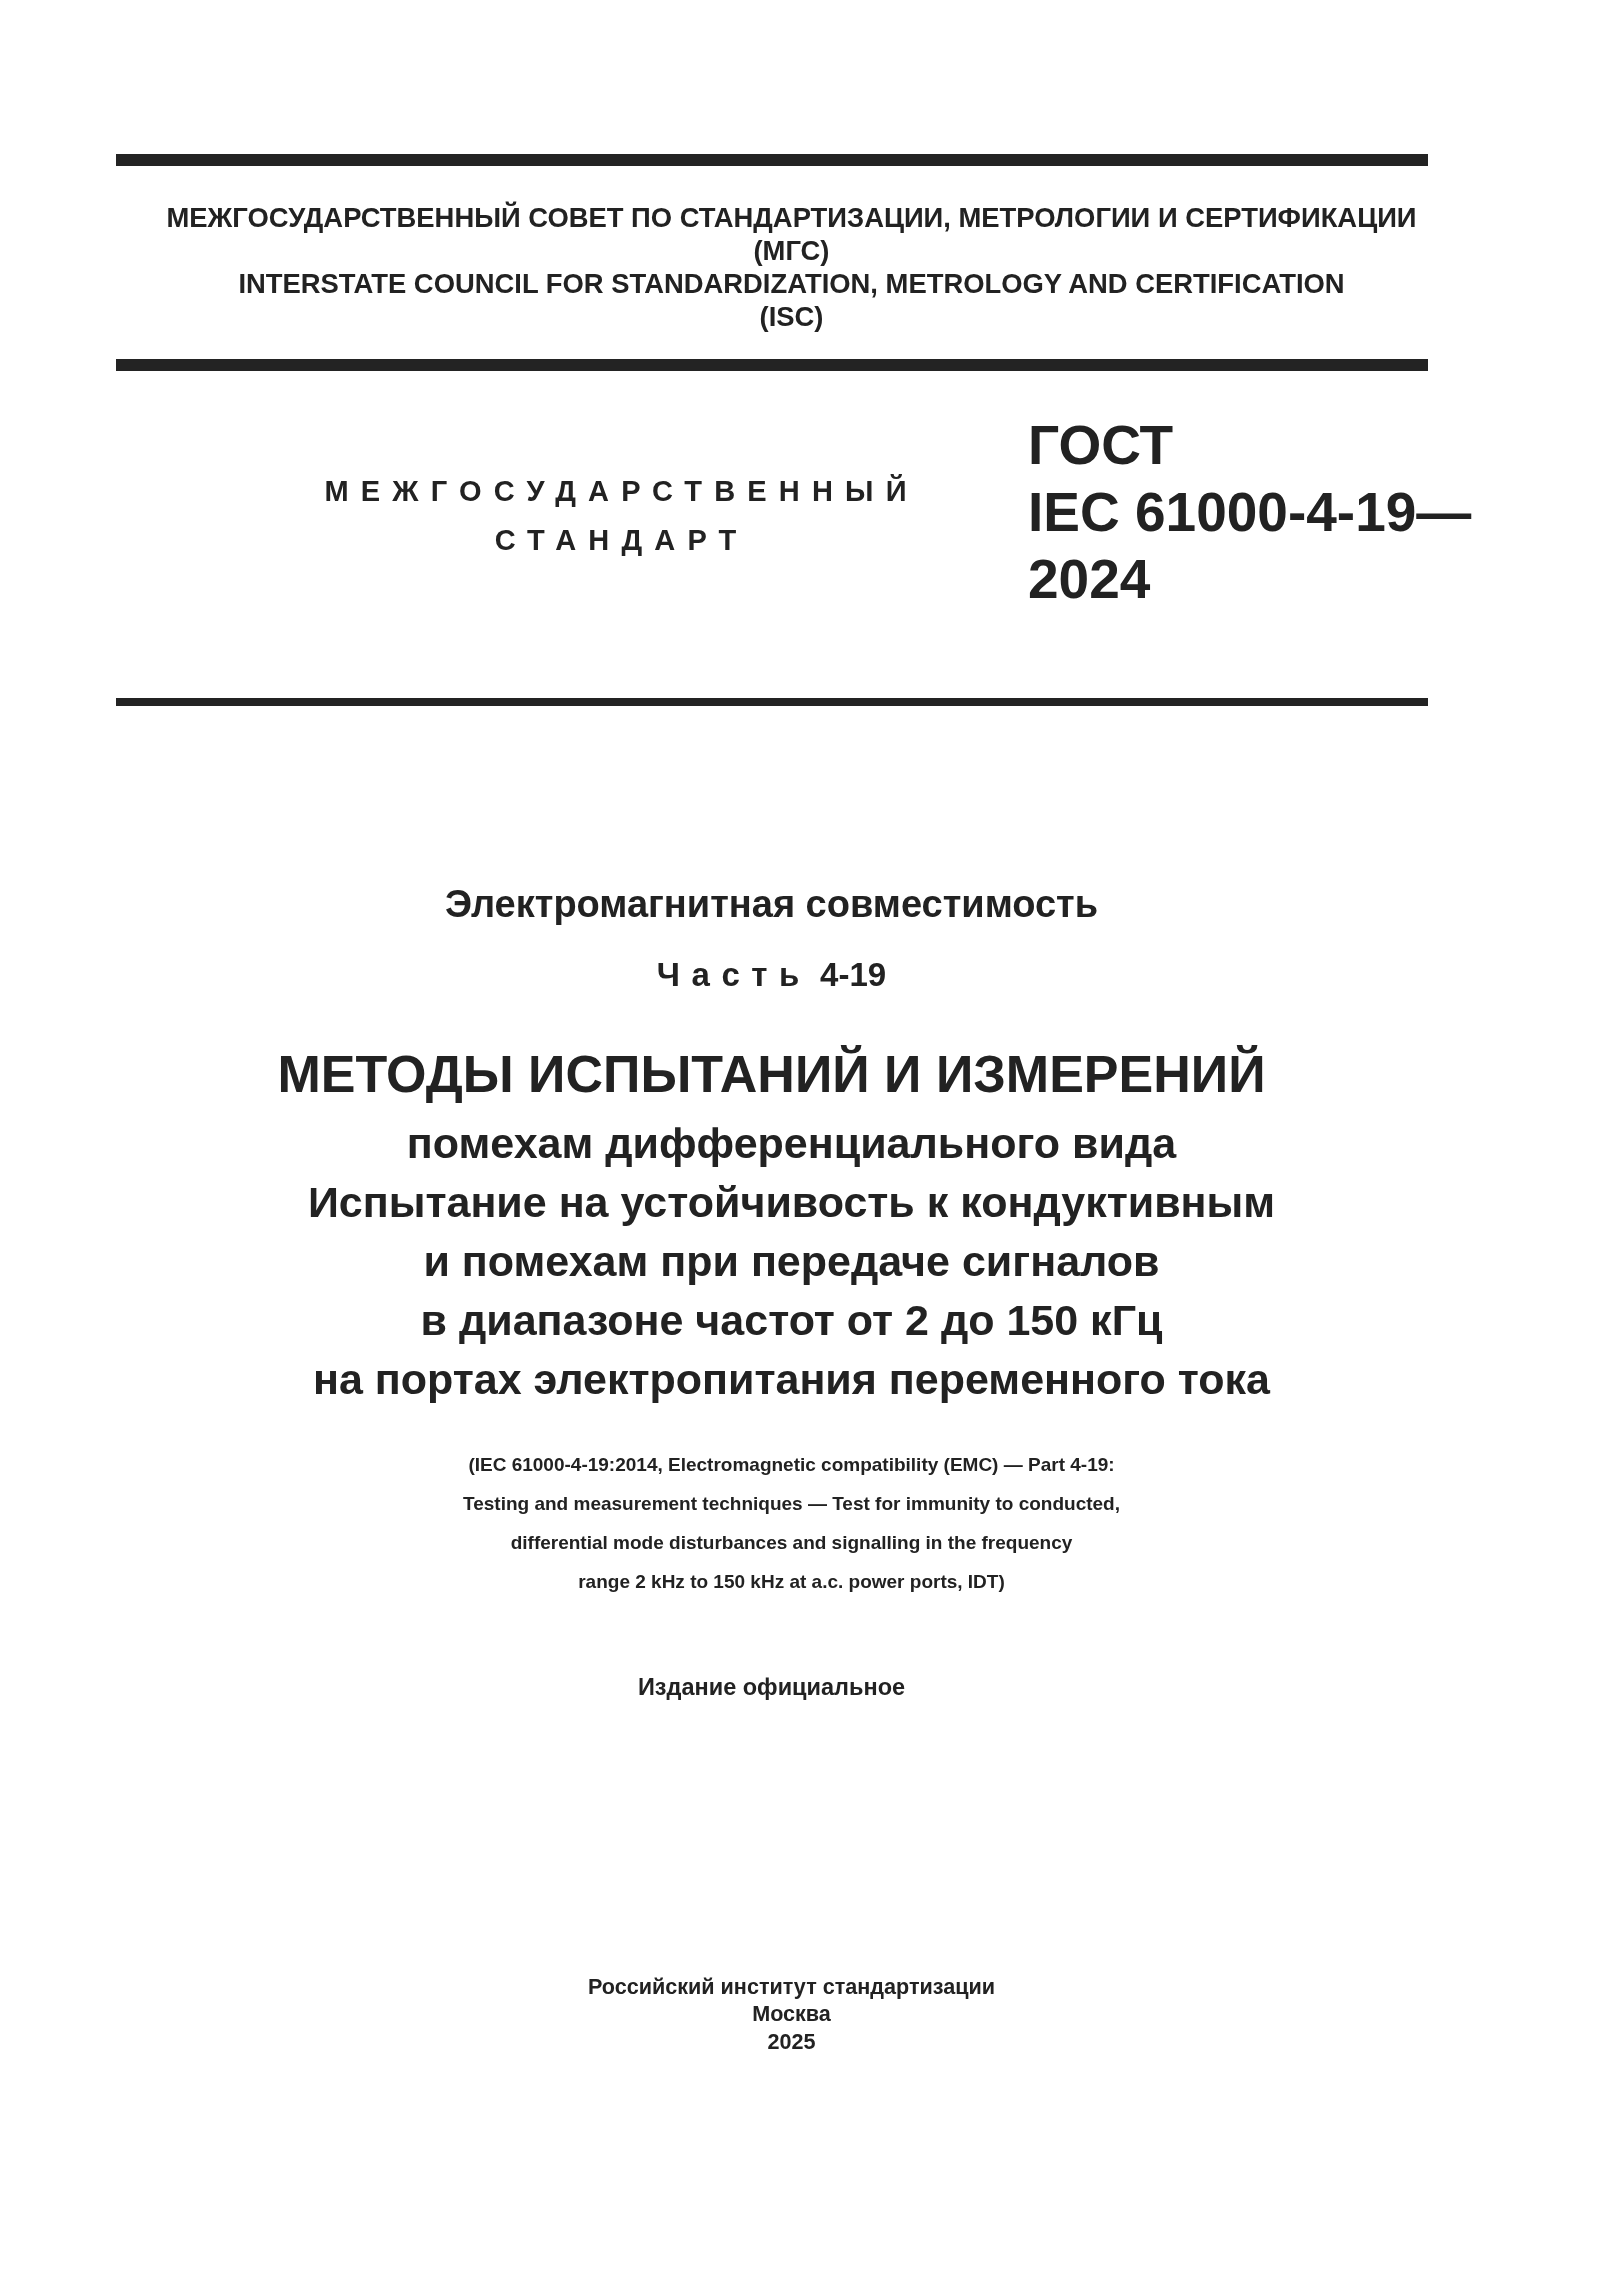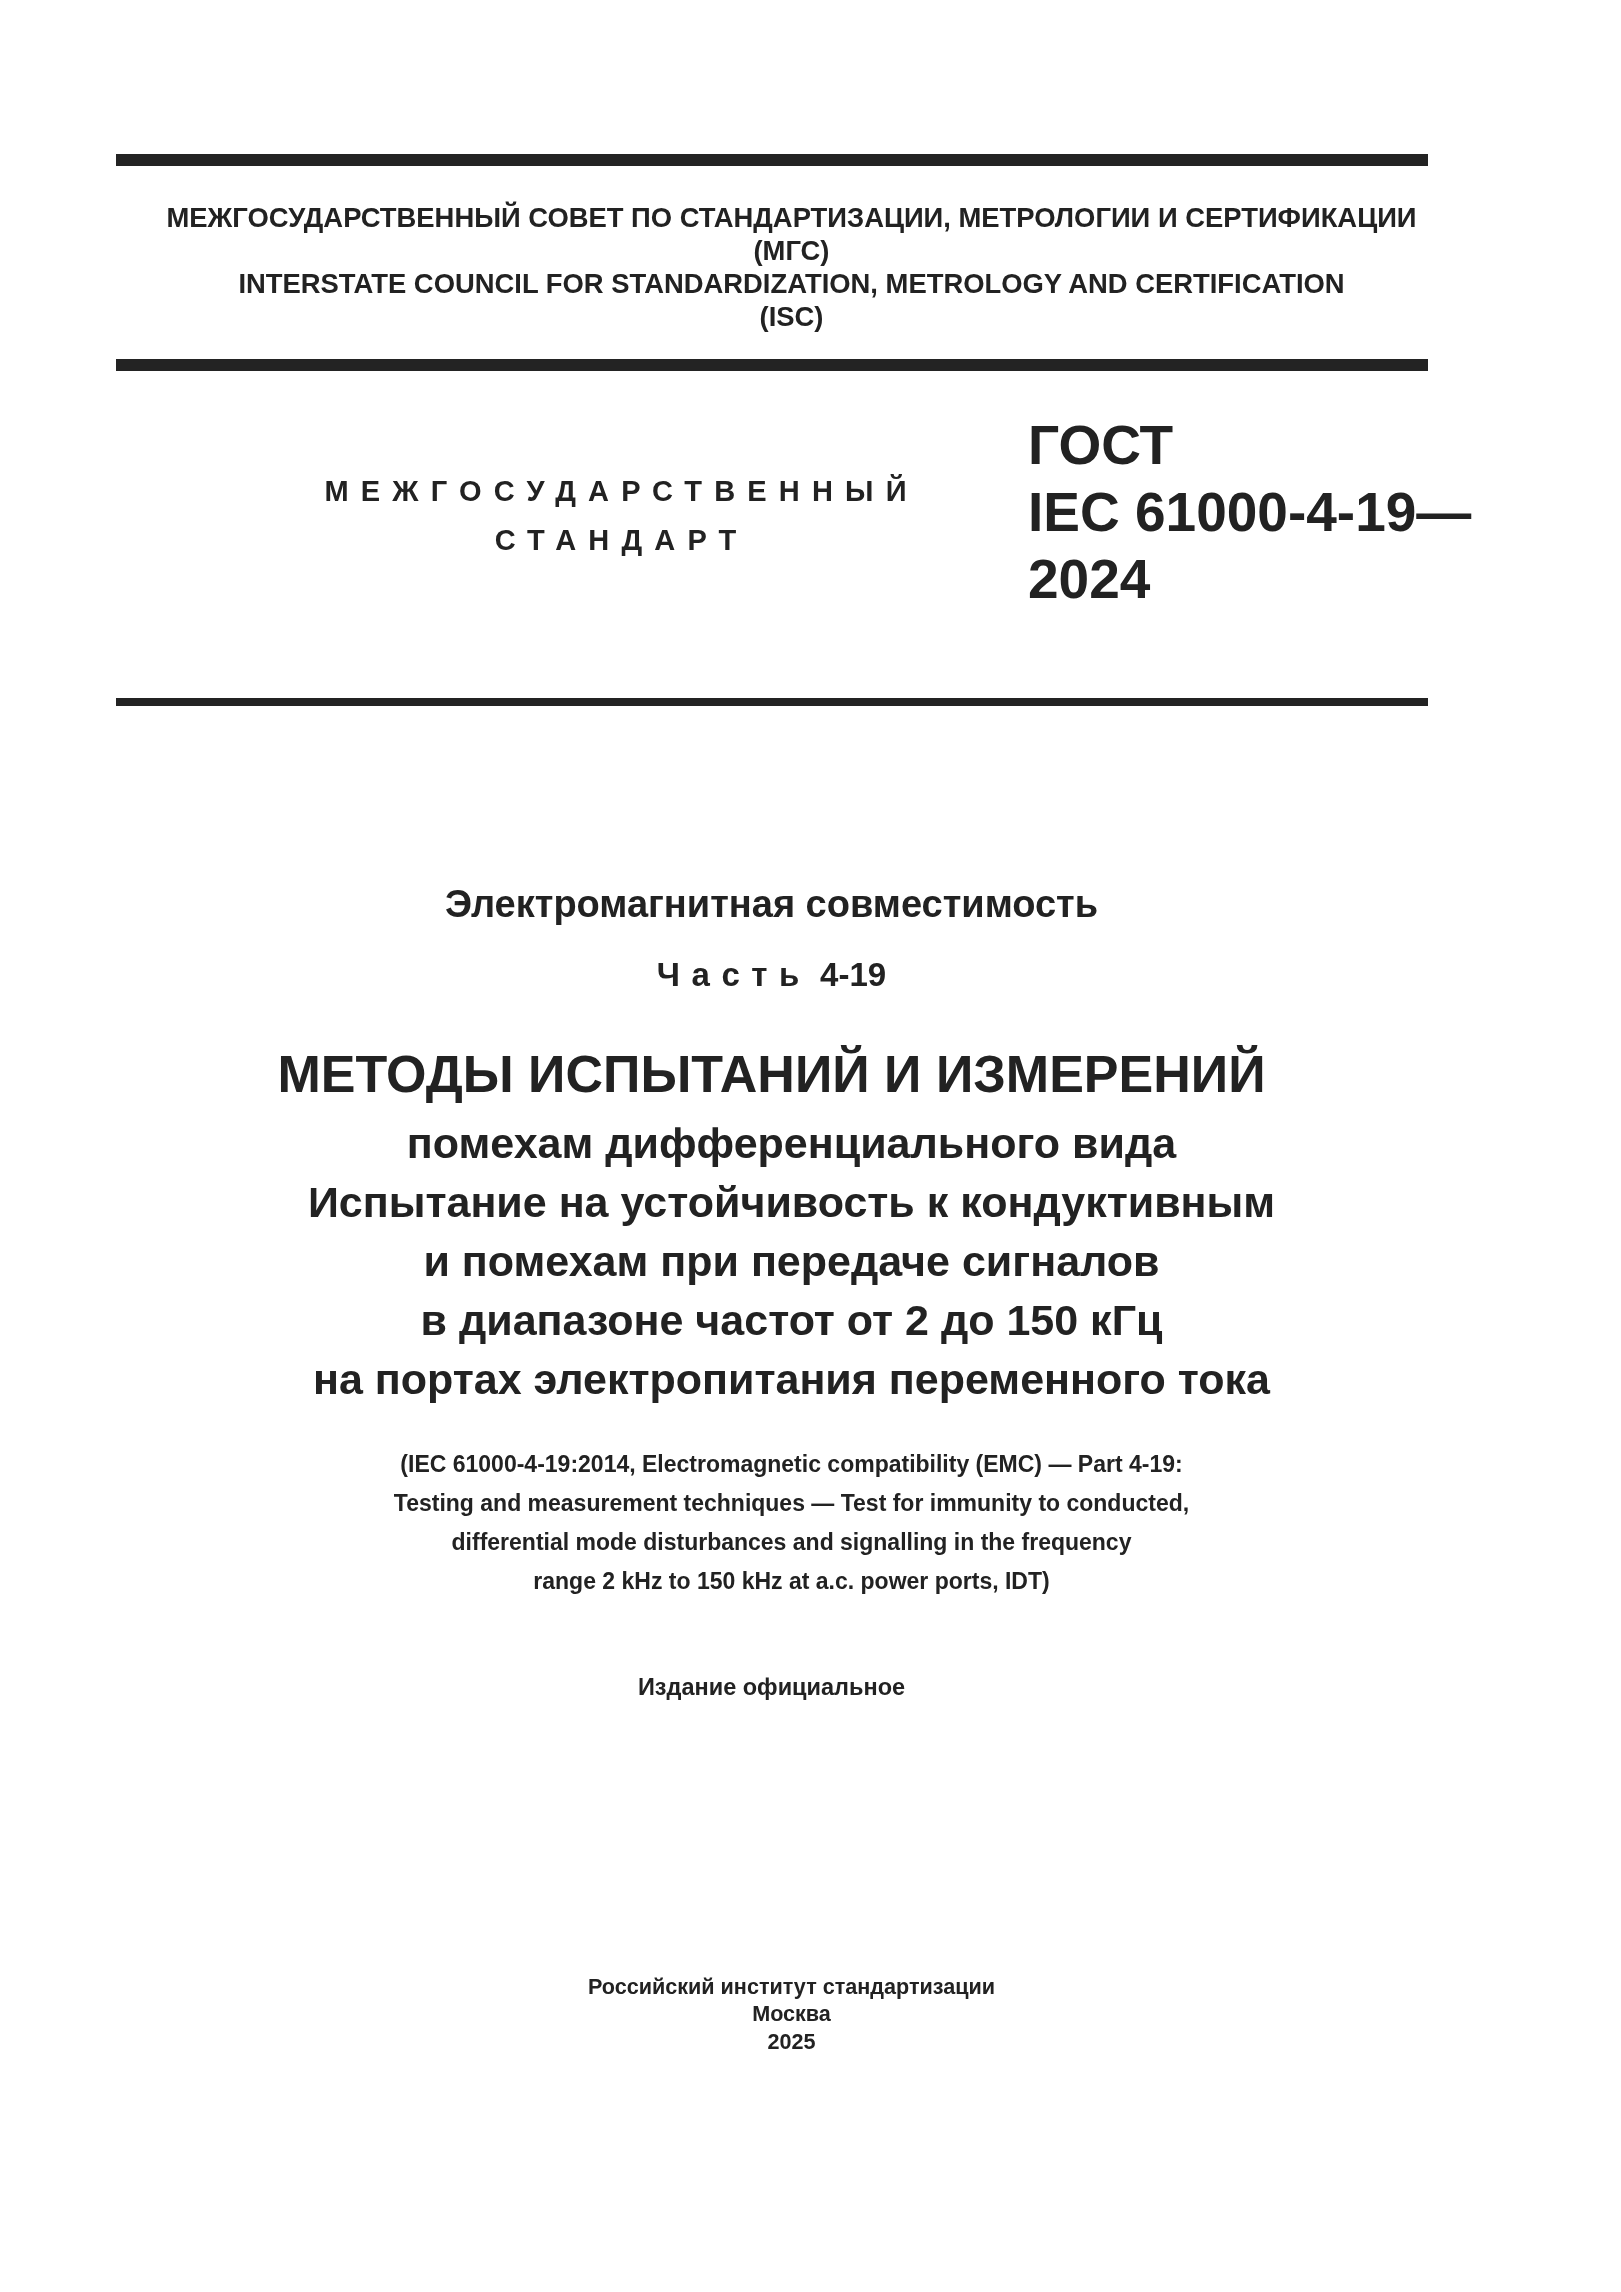--- a/index.html
+++ b/index.html
@@ -22,21 +22,21 @@
   #std-label { top: 467px; left: 292px; width: 647px; text-align: center;
                font-size: 29px; line-height: 49px; letter-spacing: 0.42em; }
   #std-label .line { padding-left: 0.42em; }
   #gost { top: 412px; left: 988px; font-size: 55px; line-height: 67px; text-align: left; }
 
   #field { top: 880px; font-size: 38px; line-height: 49px; }
   #part { top: 955px; font-size: 33px; line-height: 39px; }
   #part .part-word { letter-spacing: 0.35em; }
   #methods { top: 1027px; font-size: 52px; line-height: 59px; margin-top: 18px; }
   #subtitle { top: 1114px; font-size: 43px; line-height: 59px; }
-  #english { top: 1445px; font-size: 23px; line-height: 39px; }
+  #english { top: 1445px; font-size: 19px; line-height: 39px; }
   #edition { top: 1673px; font-size: 23.5px; line-height: 29px; }
   #publisher { top: 1973px; font-size: 21.6px; line-height: 27.4px; }
 </style>
 </head>
 <body>
 
 <div id="rule-top" class="rule"></div>
 
 <div id="council" class="block center">
   <span class="line">МЕЖГОСУДАРСТВЕННЫЙ СОВЕТ ПО СТАНДАРТИЗАЦИИ, МЕТРОЛОГИИ И СЕРТИФИКАЦИИ</span>

